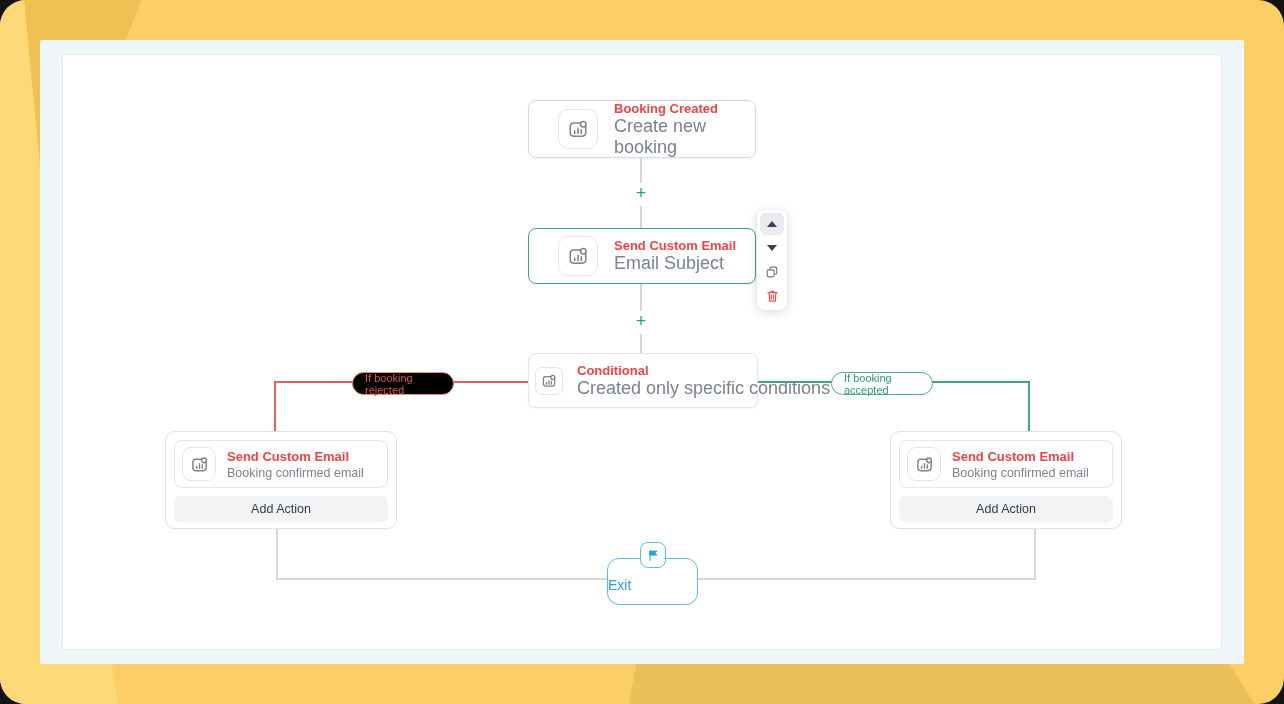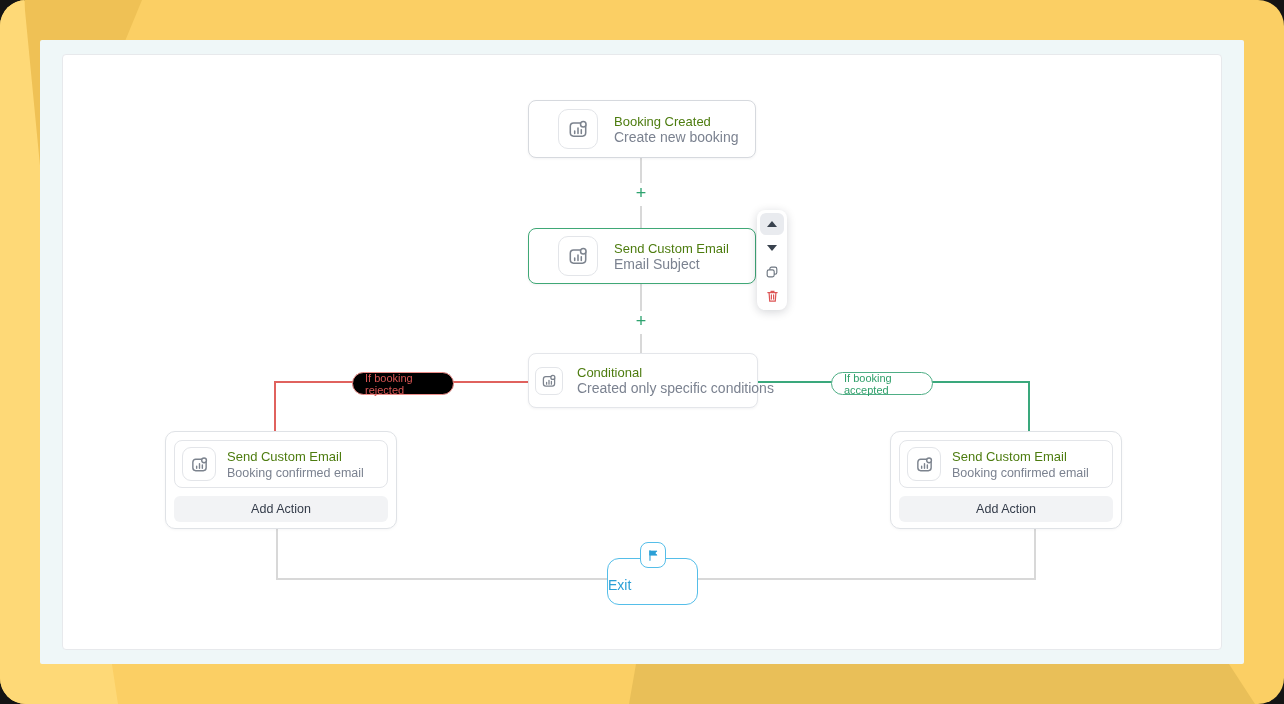--- a/index.html
+++ b/index.html
@@ -27,22 +27,22 @@
 
   .plus { position:absolute; width:16px; height:16px; text-align:center;
           line-height:15px; font-size:18px; color:#2ea36f; cursor:pointer; }
 
   
   .node { position:absolute; background:#fff; border:1px solid #d6d9de; border-radius:8px;
           display:flex; align-items:center; box-shadow:0 1px 3px rgba(16,24,40,.05); }
   .node.selected { border:1.5px solid #3fa876; }
   .icon-box { flex:none; border:1px solid #e3e5e9; border-radius:10px; background:#fff;
               display:flex; align-items:center; justify-content:center; }
-  .node-text .title { font-size:13px; font-weight:400; color:#4d7c0f; }
-  .node-text .sub   { font-size:14px; color:#7b8290; margin-top:0; }
+  .node-text .title { font-size:13px; font-weight:700; color:#ef4444; }
+  .node-text .sub   { font-size:18px; color:#7b8290; margin-top:0; }
 
   .trigger-node  { left:528px; top:100px; width:228px; height:58px; padding-left:29px; gap:16px; }
   .selected-node { left:528px; top:228px; width:228px; height:56px; padding-left:29px; gap:16px; }
   .trigger-node .icon-box, .selected-node .icon-box { width:40px; height:40px; }
 
   .conditional-node { left:528px; top:353px; width:230px; height:55px; padding-left:6px; gap:14px;
                       border-color:#e4e6ea; }
   .conditional-node .icon-box { width:28px; height:28px; border-radius:7px; }
   .conditional-node .sub { white-space:nowrap; }
 

